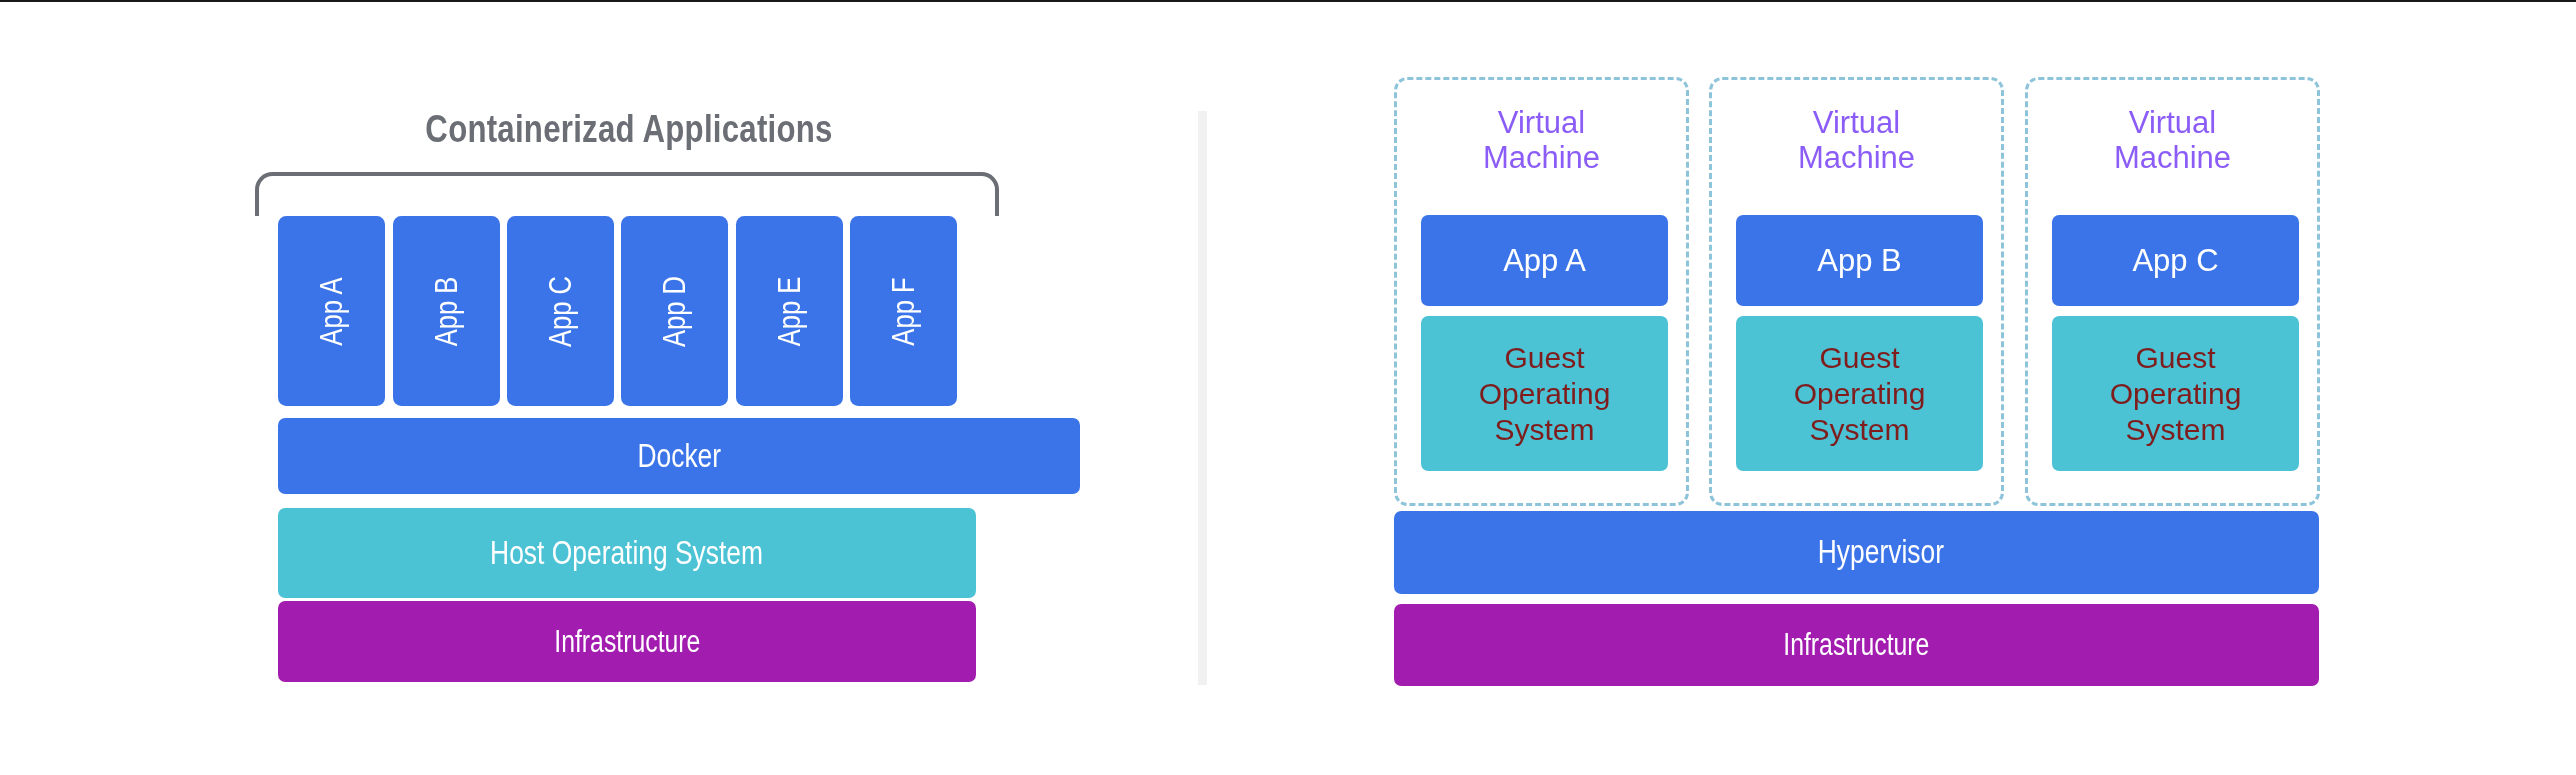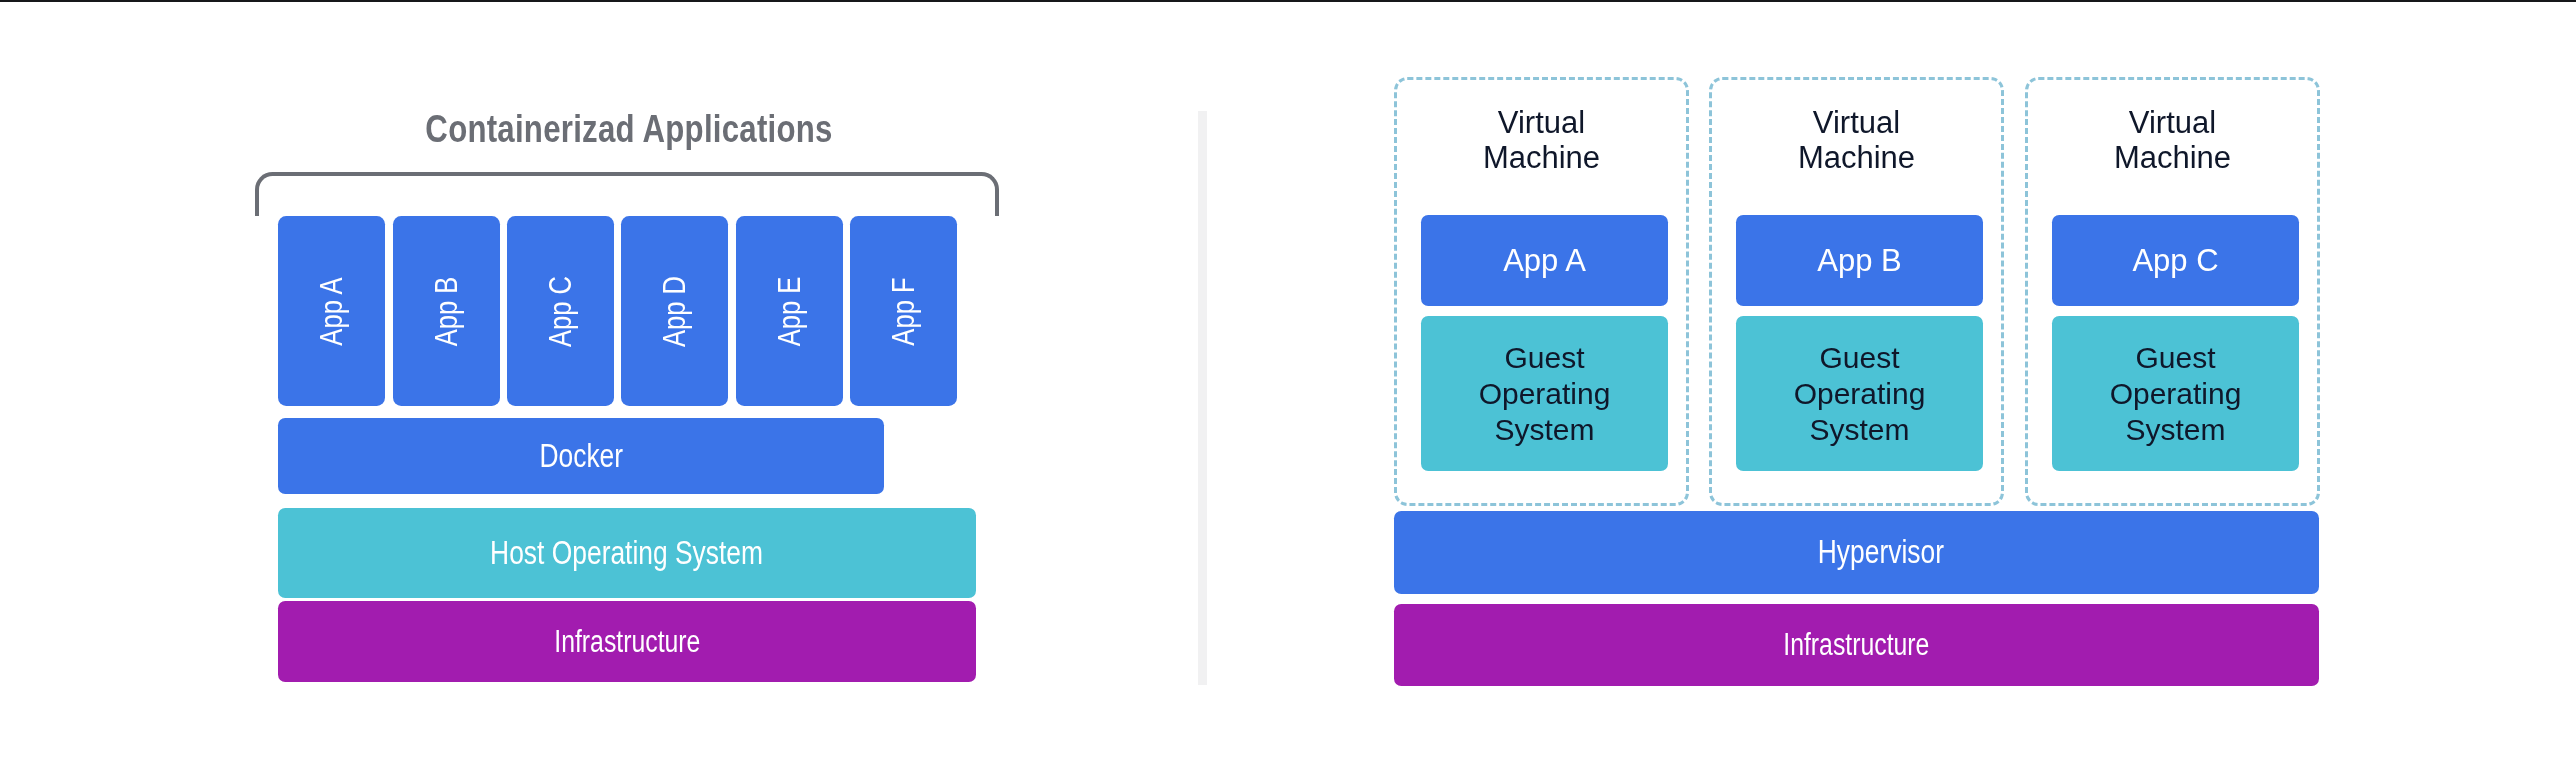--- a/index.html
+++ b/index.html
@@ -99,21 +99,21 @@
     justify-content: center;
   }
   .app-chip .vlabel {
     color: #ffffff;
     font-size: 32px;
     white-space: nowrap;
     transform: rotate(-90deg) scaleX(0.80);
     transform-origin: center center;
   }
 
-  #docker-bar   { left: 278px; top: 418px;  width: 606px; height: 76px; font-size: 33px; }
+  #docker-bar   { left: 278px; top: 418px;  width: 802px; height: 76px; font-size: 33px; }
   #hostos-bar   { left: 278px; top: 508px;  width: 698px; height: 90px; font-size: 33px; }
   #infra-left   { left: 278px; top: 601px; width: 698px; height: 81px; font-size: 31px; }
 
   
   #divider {
     position: absolute;
     left: 1198px;
     top: 111px;
     width: 9.3px;
     height: 574px;
@@ -129,21 +129,21 @@
     box-sizing: border-box;
     border: 3.6px dashed #8dc4d9;
     border-radius: 13.4px;
     background: transparent;
   }
   .vm-title {
     position: absolute;
     left: 0; right: 0;
     top: 25px;
     text-align: center;
-    color: #0f172a;
+    color: #8b5cf6;
     font-size: 31px;
     font-weight: 400;
     line-height: 1.14;
     white-space: pre-line;
   }
   .vm-app {
     position: absolute;
     left: 24px;
     top: 135px;
     width: 247px;
@@ -161,21 +161,21 @@
     left: 24px;
     top: 236px;
     width: 247px;
     height: 155px;
     border-radius: 7.2px;
     background: #4cc2d5;
     display: flex;
     align-items: center;
     justify-content: center;
     text-align: center;
-    color: #0f172a;
+    color: #7f1d1d;
     font-size: 30px;
     line-height: 1.2;
     white-space: pre-line;
   }
 
   #hypervisor-bar { left: 1394px; top: 511px;  width: 925px; height: 83px; font-size: 33px; padding-left: 48px; }
   #infra-right    { left: 1394px; top: 604px; width: 925px; height: 82px; font-size: 31px; }
 </style>
 </head>
 <body>

